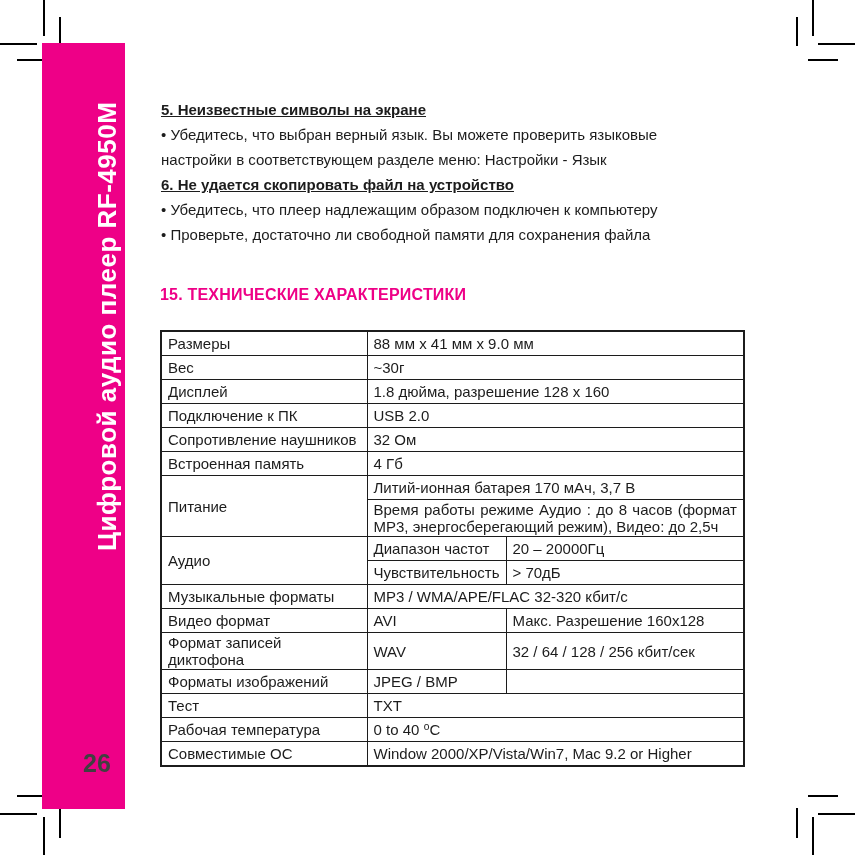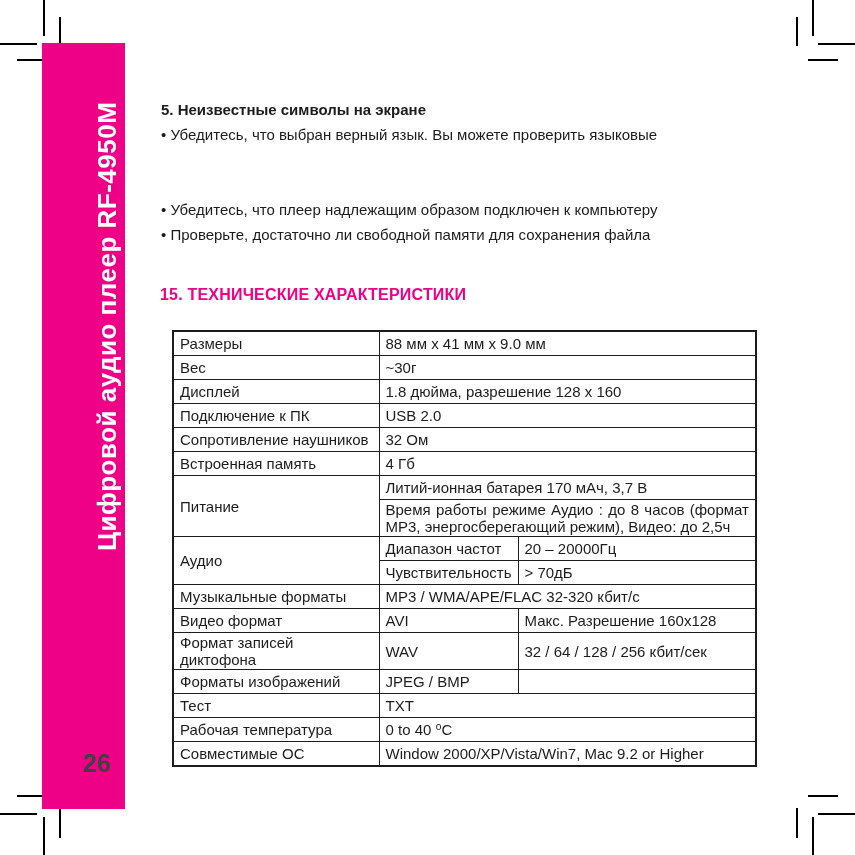--- a/index.html
+++ b/index.html
@@ -43,21 +43,21 @@
 
   
   .tline{
     position:absolute;
     left:161px;
     font-size:15px;
     line-height:20px;
     white-space:nowrap;
     color:#1c1c1c;
   }
-  .tline.bold{font-weight:bold;}
+  .tline.bold{font-weight:bold;text-decoration:underline;}
 
   .section-heading{
     position:absolute;
     left:160px;top:286px;
     font-size:16px;
     font-weight:bold;
     color:#EE0087;
     letter-spacing:0.2px;
     white-space:nowrap;
   }
@@ -72,21 +72,21 @@
     font-size:15px;
   }
   .specs-table td{
     border:1px solid #1c1c1c;
     padding:1px 6px;
     height:21px;
     line-height:17px;
     vertical-align:middle;
     overflow:hidden;
   }
-  .specs-table{border:2px solid #1c1c1c;margin-left:12px;}
+  .specs-table{border:2px solid #1c1c1c;}
   .specs-table td.justify{text-align:justify;text-justify:inter-word;}
 </style>
 </head>
 <body>
 
 <div class="page">
 
   <div class="cm" style="left:43px;top:0;width:2px;height:36px"></div>
   <div class="cm" style="left:59px;top:17px;width:2px;height:29px"></div>
   <div class="cm" style="left:0;top:43px;width:37px;height:2px"></div>
@@ -106,20 +106,22 @@
   <div class="cm" style="left:818px;top:813px;width:37px;height:2px"></div>
   <div class="cm" style="left:796px;top:808px;width:2px;height:30px"></div>
   <div class="cm" style="left:812px;top:817px;width:2px;height:38px"></div>
 
   <div class="spine accent-bg" style="background: rgb(238, 0, 135);"></div>
   <div class="spine-title">Цифровой аудио плеер RF-4950M</div>
   <div class="page-number">26</div>
 
   <div class="tline bold" style="top:100px">5. Неизвестные символы на экране</div>
   <div class="tline" style="top:125px">• Убедитесь, что выбран верный язык. Вы можете проверить языковые</div>
+  <div class="tline" style="top:150px">настройки в соответствующем разделе меню: Настройки - Язык</div>
+  <div class="tline bold" style="top:175px">6. Не удается скопировать файл на устройство</div>
   <div class="tline" style="top:200px">• Убедитесь, что плеер надлежащим образом подключен к компьютеру</div>
   <div class="tline" style="top:225px">• Проверьте, достаточно ли свободной памяти для сохранения файла</div>
 
   <div class="section-heading accent-fg" style="color: rgb(238, 0, 135);">15. ТЕХНИЧЕСКИЕ ХАРАКТЕРИСТИКИ</div>
 
   <table class="specs-table">
     <colgroup>
         <col style="width:206px">
         <col style="width:139px">
         <col style="width:238px">

